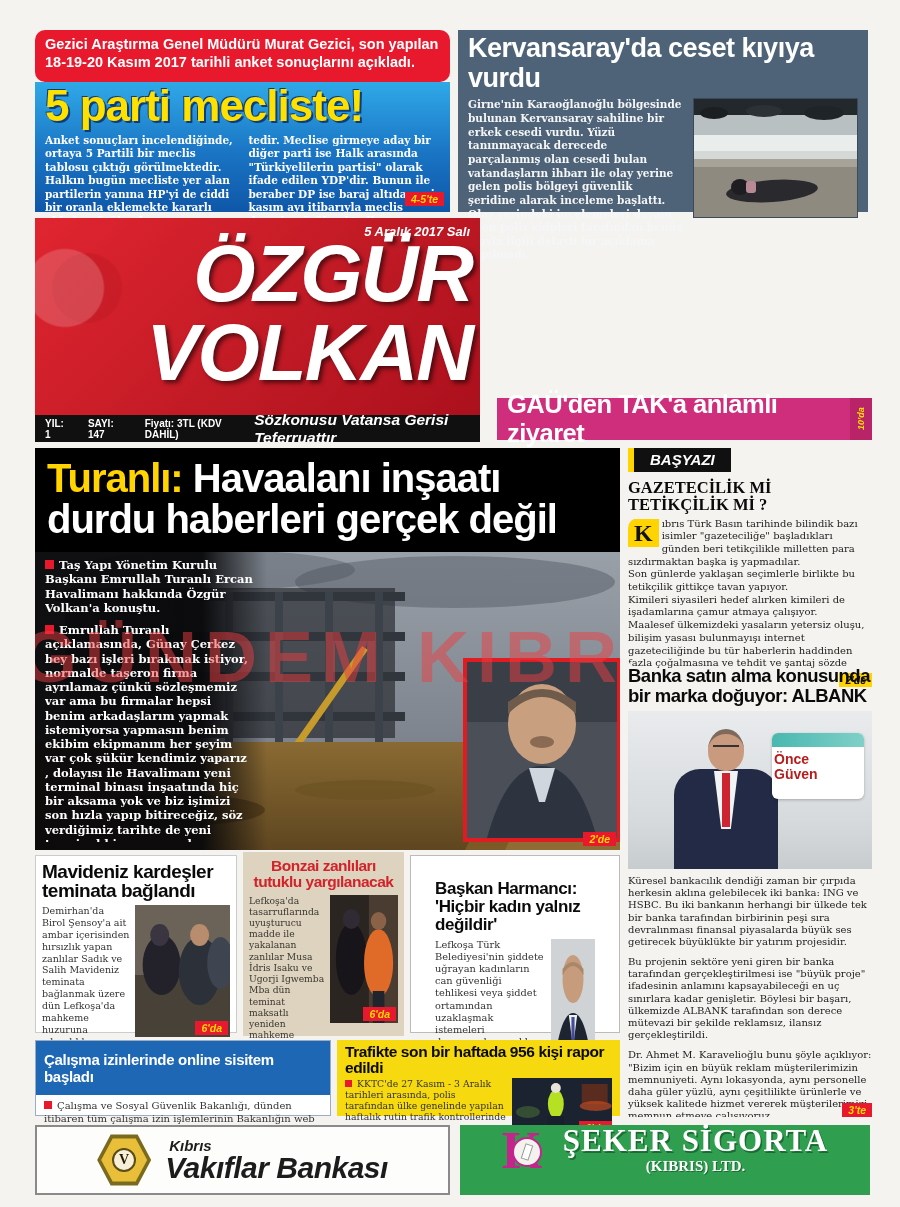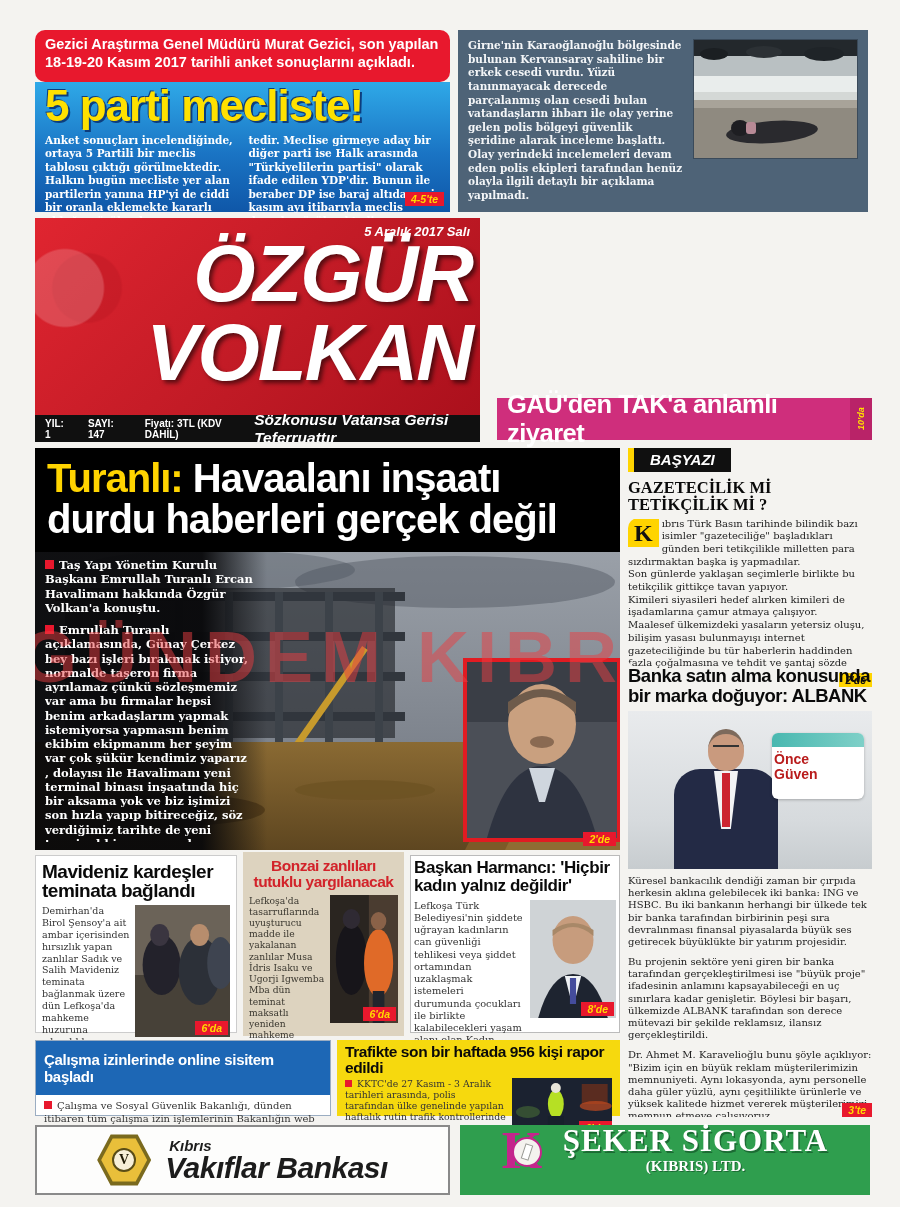--- a/index.html
+++ b/index.html
@@ -123,21 +123,21 @@
   .mav-body { width:88px; font:400 9.5px/1.25 "DejaVu Serif",serif; color:#333; }
   .mav-photo { position:relative; flex:1; height:132px; overflow:hidden;
                background:linear-gradient(135deg,#6b6358 0%,#4a443c 50%,#35302a 100%); }
 
   .bonzai { left:243px; top:852px; width:161px; height:184px; background:#ddd3bf; padding:6px; }
   .bonzai h3 { font:800 15.5px/1.05 "Liberation Sans",sans-serif; color:#d2232a; text-align:center; letter-spacing:-0.5px; }
   .bon-row { display:flex; gap:5px; margin-top:4px; }
   .bon-body { width:76px; font:400 9.2px/1.22 "DejaVu Serif",serif; color:#3a372f; }
   .bon-photo { position:relative; flex:1; height:128px; overflow:hidden; background:#2a2520; }
 
-  .harmanci { left:410px; top:855px; width:210px; height:178px; border:1px solid #bbb; padding:3px; }
+  .harmanci { left:410px; top:855px; width:210px; height:178px; border:1px solid #bbb; padding:24px; }
   .harmanci h3 { font:800 17px/1.05 "Liberation Sans",sans-serif; color:#0a0a0a; letter-spacing:-0.4px; }
   .har-row { display:flex; gap:6px; margin-top:5px; }
   .har-body { width:110px; font:400 9.8px/1.25 "DejaVu Serif",serif; color:#333; }
   .har-photo { position:relative; flex:1; height:118px; overflow:hidden; background:#c2410c; }
 
   
   .calisma { position:absolute; left:35px; top:1040px; width:296px; height:76px; background:#fff; border:1px solid #9badc2; }
   .calisma-bar { background:#1d67b5; color:#fff; font:800 15px "Liberation Sans",sans-serif; padding:10px 8px; letter-spacing:-0.3px; }
   .calisma-body { position:relative; padding:5px 8px; font:400 10px/1.28 "DejaVu Serif",serif; color:#333; height:47px; }
 
@@ -186,20 +186,21 @@
       <div class="poll-cols">
         <div class="prelines">Anket sonuçları incelendiğinde, ortaya 5 Partili bir meclis tablosu çıktığı görülmektedir.
 Halkın bugün mecliste yer alan partilerin yanına HP'yi de ciddi bir oranla eklemekte kararlı olduğu görülmek-</div>
         <div class="prelines">tedir. Meclise girmeye aday bir diğer parti ise Halk arasında "Türkiyelilerin partisi" olarak ifade edilen YDP'dir. Bunun ile beraber DP ise baraj altıda yani kasım ayı itibarıyla meclis dışında görülmektedir.</div>
       </div>
       <span class="badge" style="right:6px;bottom:6px;">4-5'te</span>
     </div>
   </section>
 
   <section class="kerv-box">
+    <div class="kerv-headline">Kervansaray'da ceset kıyıya vurdu</div>
     <div class="kerv-row">
       <div class="kerv-body prelines">Girne'nin Karaoğlanoğlu bölgesinde bulunan Kervansaray sahiline bir erkek cesedi vurdu. Yüzü tanınmayacak derecede parçalanmış olan cesedi bulan vatandaşların ihbarı ile olay yerine gelen polis bölgeyi güvenlik şeridine alarak inceleme başlattı.
 Olay yerindeki incelemeleri devam eden polis ekipleri tarafından henüz olayla ilgili detaylı bir açıklama yapılmadı.</div>
       <div class="kerv-photo">
         <svg width="168" height="120" viewBox="0 0 168 120" preserveAspectRatio="none">
           <rect x="0" y="0" width="168" height="120" fill="#b9c0c2"></rect>
           <rect x="0" y="0" width="168" height="16" fill="#23282c"></rect>
           <ellipse cx="20" cy="14" rx="14" ry="6" fill="#1b1f22"></ellipse>
           <ellipse cx="70" cy="12" rx="18" ry="6" fill="#2c3135"></ellipse>
           <ellipse cx="130" cy="14" rx="20" ry="7" fill="#1f2428"></ellipse>

